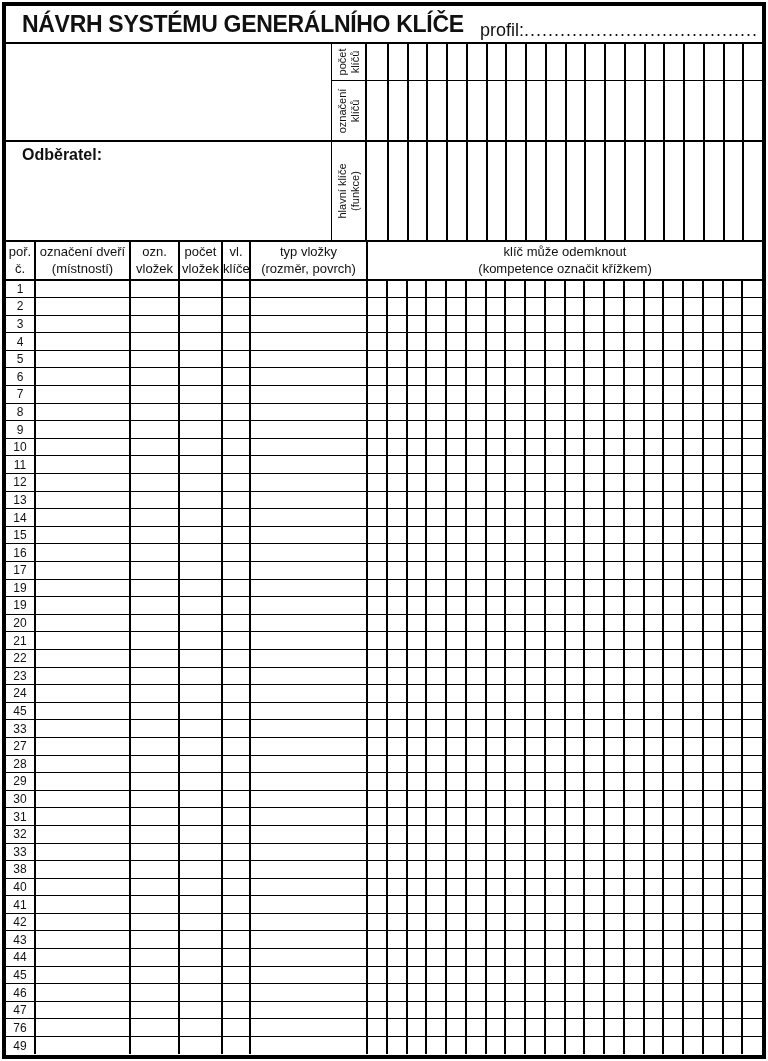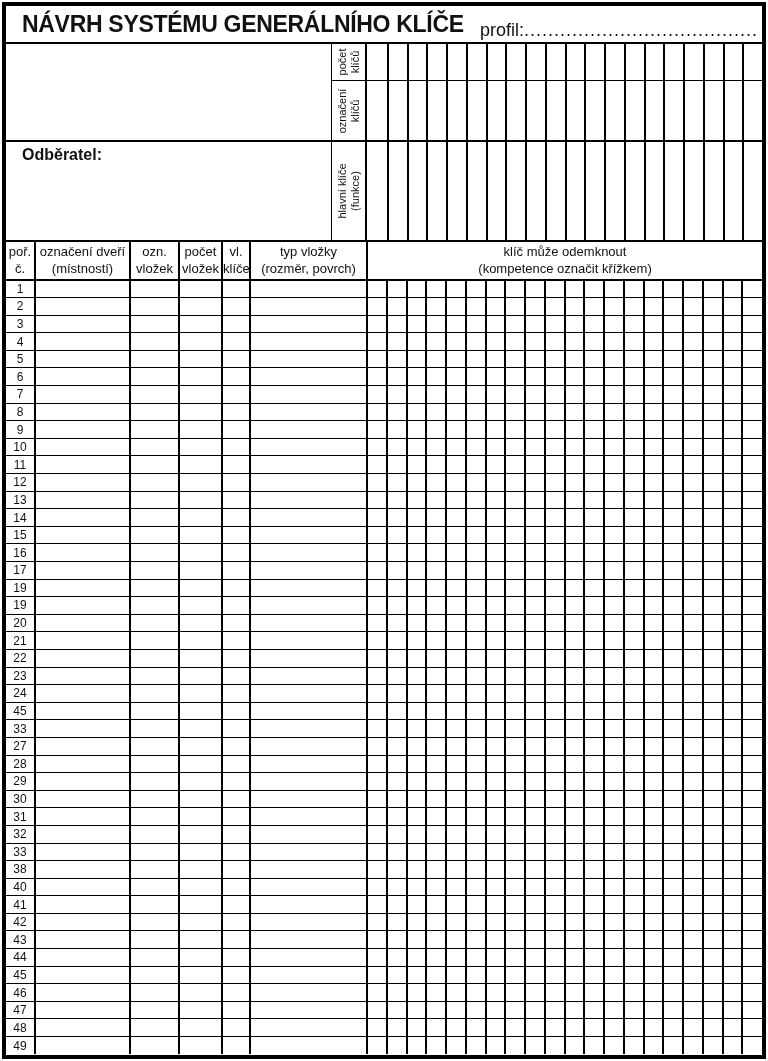--- a/index.html
+++ b/index.html
@@ -1388,21 +1388,21 @@
           <td></td>
           <td></td>
           <td></td>
           <td></td>
           <td></td>
           <td></td>
           <td></td>
           <td></td>
         </tr>
         <tr>
-          <td class="num">48</td>
+          <td class="num">76</td>
           <td></td>
           <td></td>
           <td></td>
           <td></td>
           <td></td>
           <td></td>
           <td></td>
           <td></td>
           <td></td>
           <td></td>

